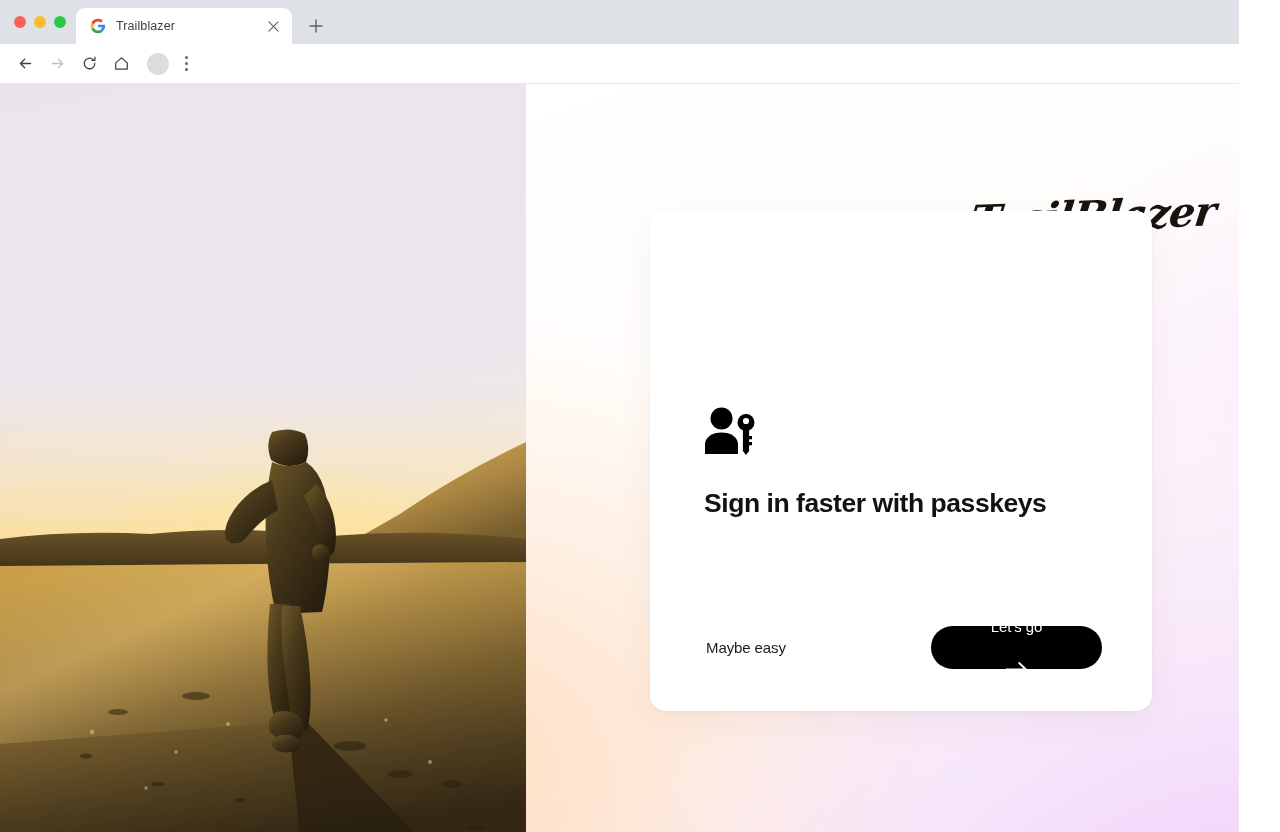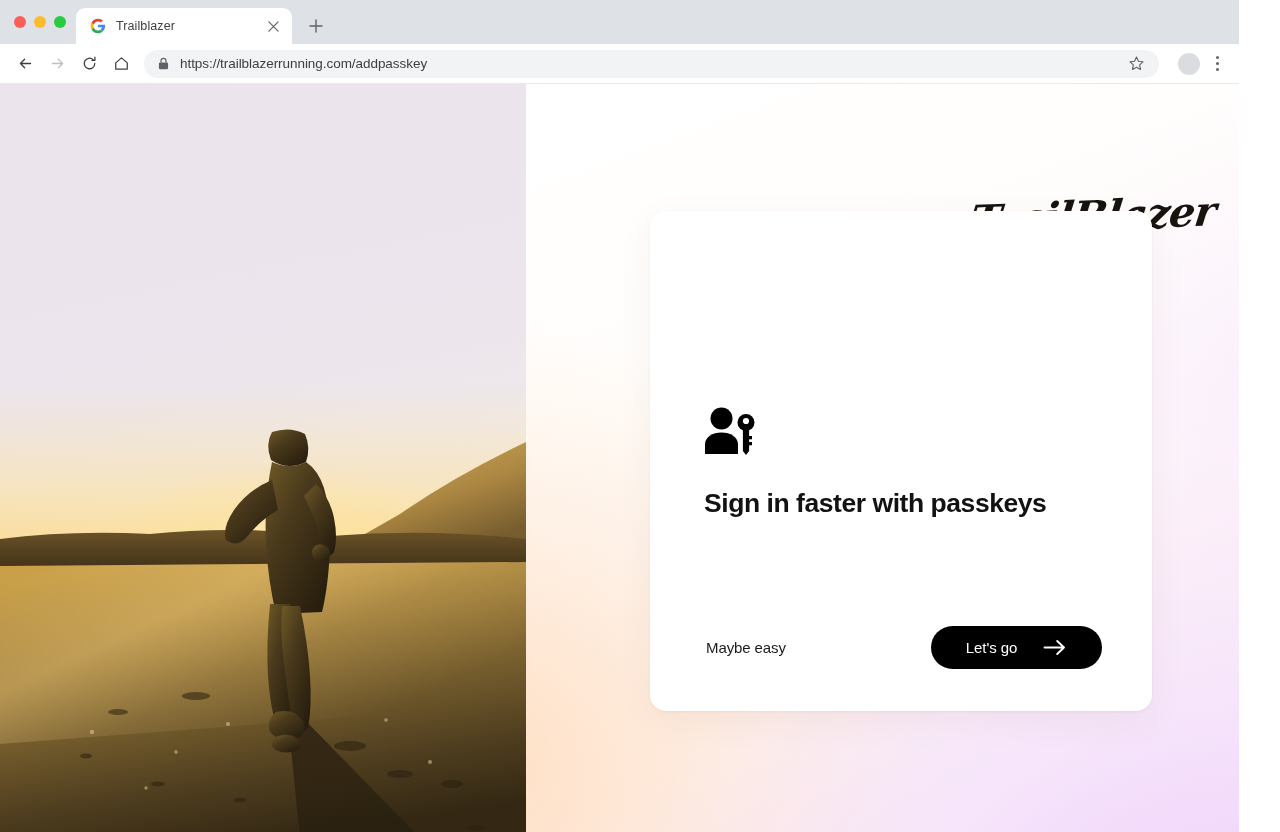--- a/index.html
+++ b/index.html
@@ -238,20 +238,21 @@
     border-radius: 24px;
     height: 43px;
     min-width: 171px;
     display: flex;
     align-items: center;
     justify-content: center;
     gap: 26px;
     padding: 0 26px;
     cursor: pointer;
     font-family: inherit;
+    flex-direction: column;
   }
   .btn-primary-label {
     font-size: 15px;
     color: #ffffff;
     letter-spacing: -0.1px;
     white-space: nowrap;
   }
   .btn-primary-arrow { display: flex; align-items: center; }
 </style>
 </head>
@@ -311,34 +312,20 @@
         <path d="M16.4 2.6 V6.2 H12.8" stroke="#3c4043" stroke-width="1.5" fill="none" stroke-linecap="round" stroke-linejoin="round"></path>
       </svg>
     </div>
 
     <div class="nav-btn">
       <svg width="17" height="17" viewBox="0 0 20 20" aria-hidden="true">
         <path d="M3.2 9.3 L10 3.4 L16.8 9.3 V16.6 H3.2 Z" stroke="#3c4043" stroke-width="1.45" fill="none" stroke-linejoin="round"></path>
       </svg>
     </div>
 
-    <div class="omnibox">
-      <span style="display:flex;align-items:center;">
-        <svg width="11" height="13" viewBox="0 0 12 14" aria-hidden="true">
-          <rect x="1" y="6" width="10" height="7.2" rx="1.4" fill="#5f6368"></rect>
-          <path d="M3.3 6 V4.1 a2.7 2.7 0 0 1 5.4 0 V6" stroke="#5f6368" stroke-width="1.35" fill="none"></path>
-        </svg>
-      </span>
-      <span class="omnibox-url" title="https://trailblazerrunning.com/addpasskey">https://trailblazerrunning.com/addpasskey</span>
-      <span class="star-btn">
-        <svg width="17" height="17" viewBox="0 0 20 20" aria-hidden="true">
-          <path d="M10 2.4 L12.3 7.3 L17.6 8 L13.7 11.7 L14.7 17 L10 14.4 L5.3 17 L6.3 11.7 L2.4 8 L7.7 7.3 Z" stroke="#5f6368" stroke-width="1.3" fill="none" stroke-linejoin="round"></path>
-        </svg>
-      </span>
-    </div>
 
     <div class="profile-avatar"></div>
 
     <div class="kebab">
       <i></i>
         <i></i>
         <i></i>
     </div>
   </div>
 

